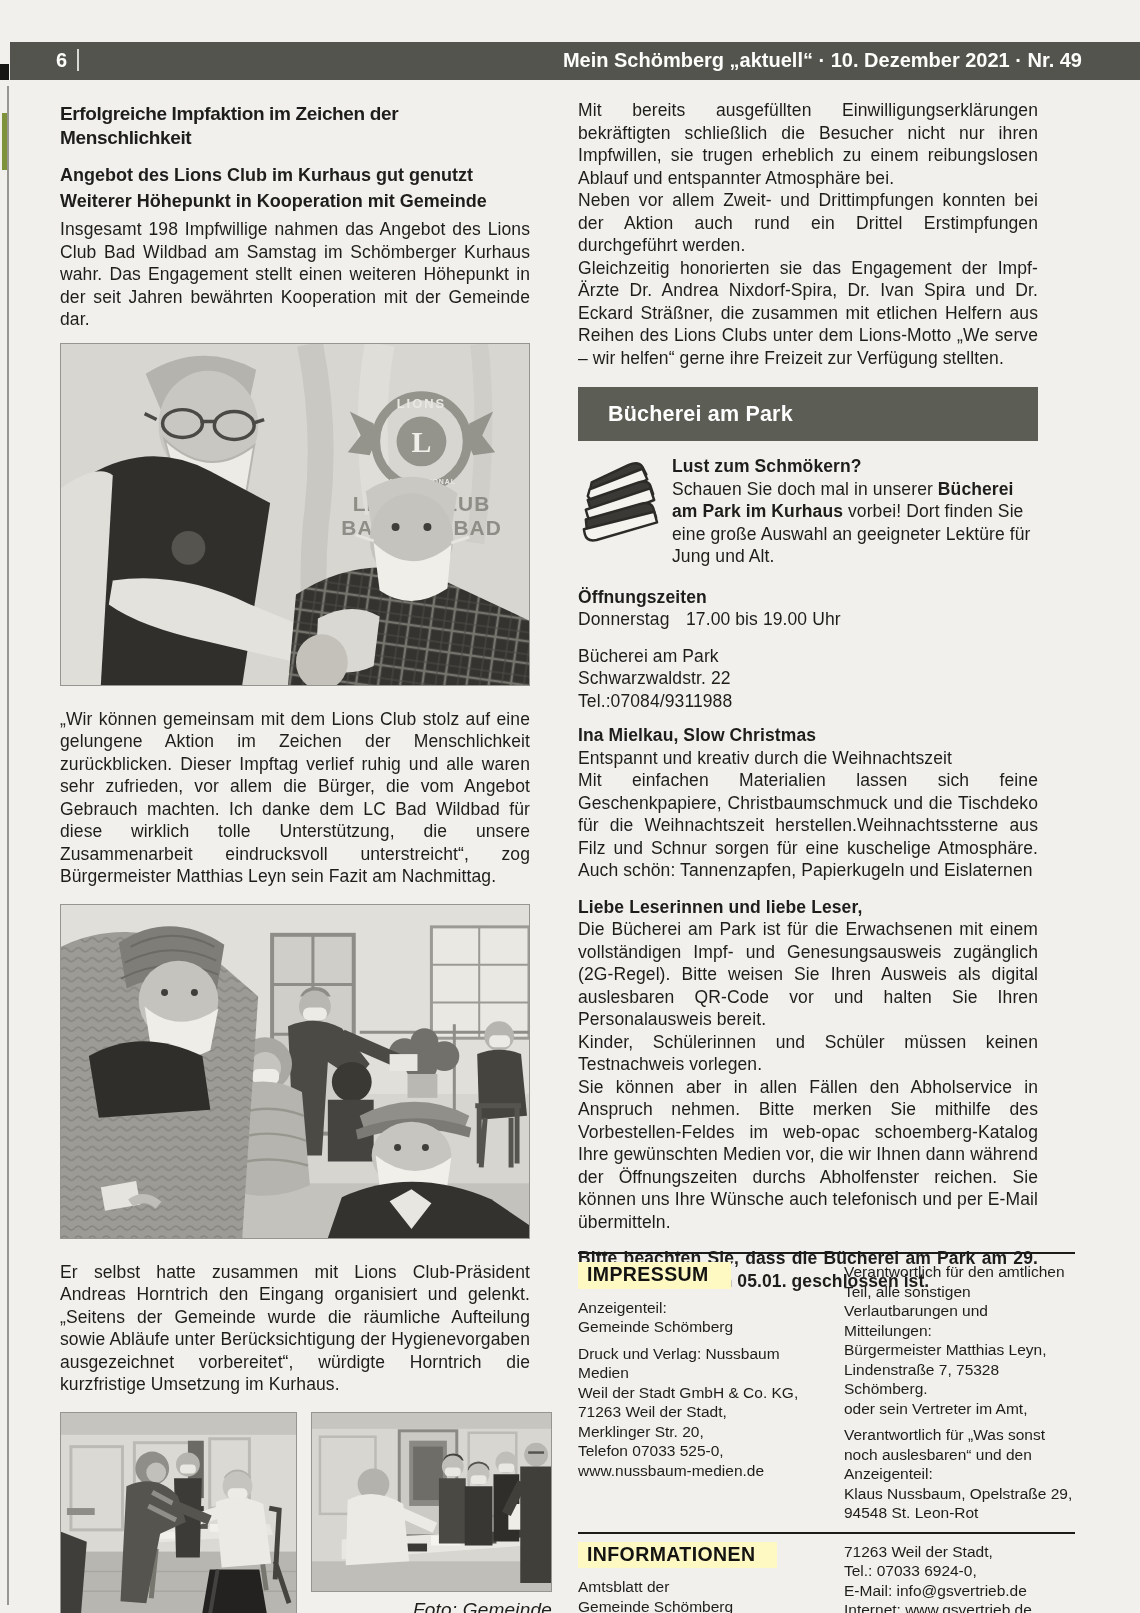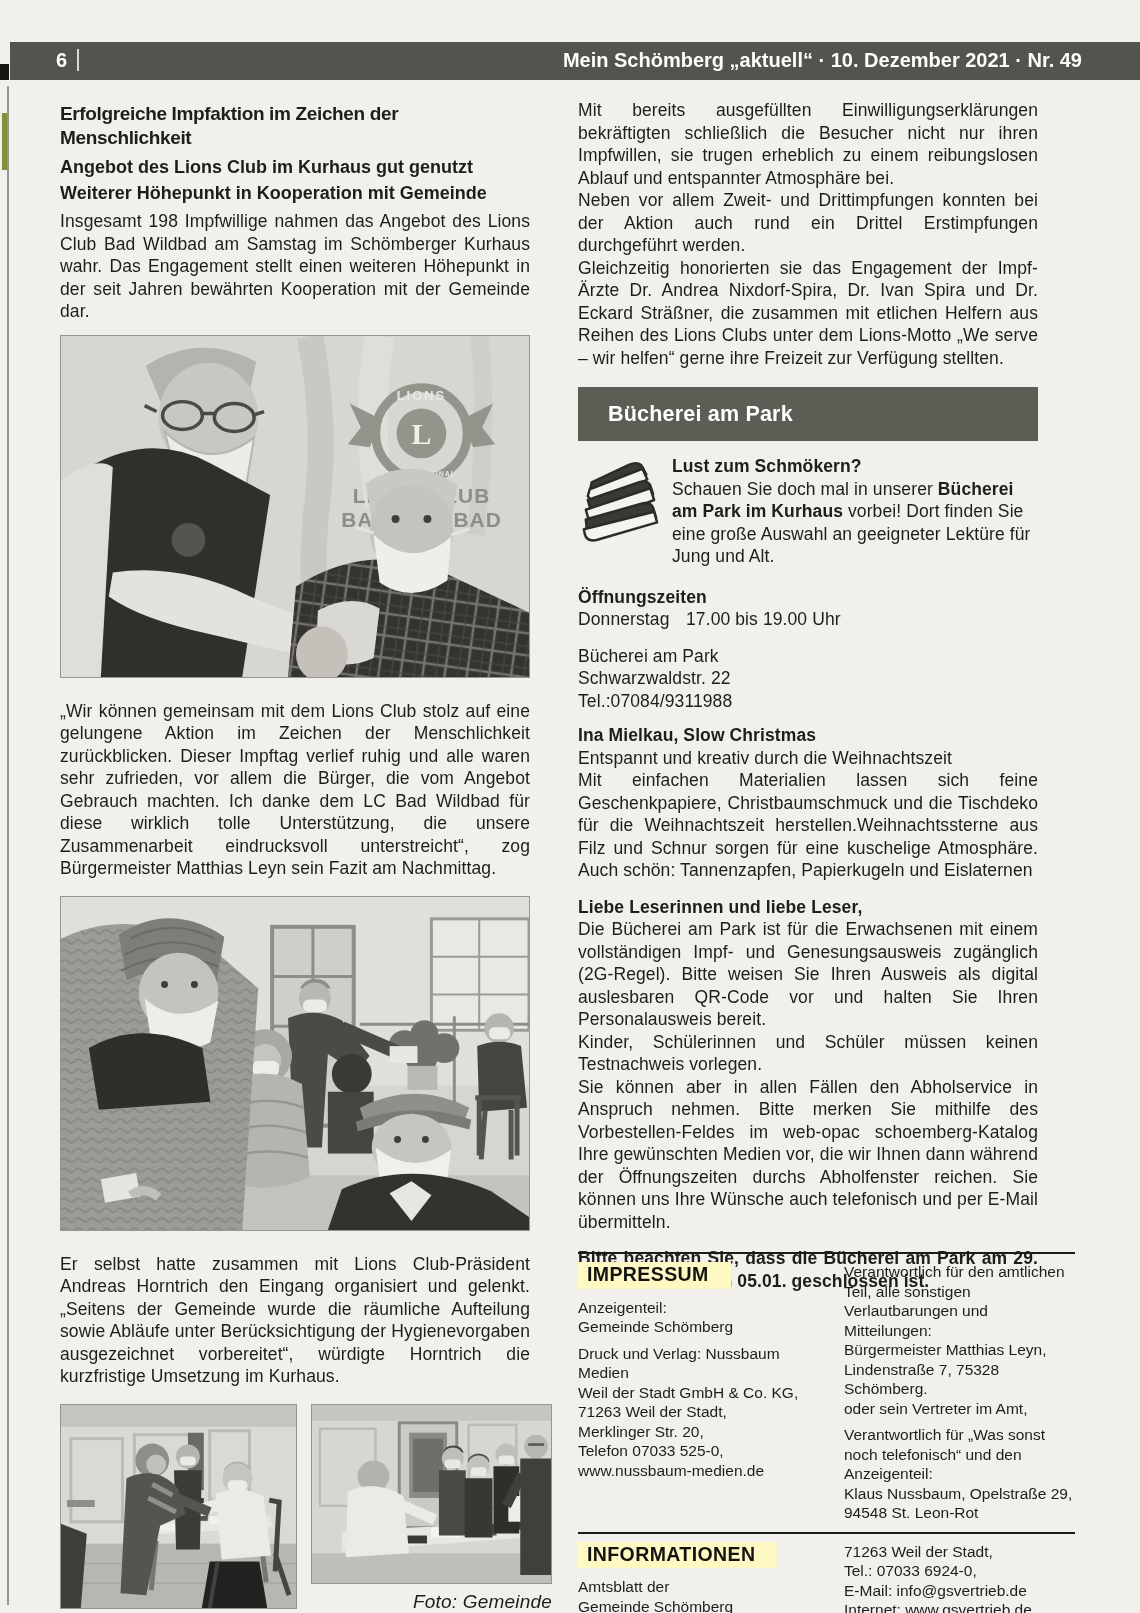--- a/index.html
+++ b/index.html
@@ -22,21 +22,21 @@
   .edge-line { position:absolute; left:7px; top:86px; bottom:8px; width:2px; background:#4c4c46; opacity:.55; }
   .green-mark { position:absolute; left:2px; top:113px; width:5px; height:57px; background:#7e923b; }
   
   .body-txt { font-size:17.5px; line-height:22.5px; letter-spacing:.1px; text-align:justify; margin:0; }
   .b { font-weight:bold; }
   .pre { white-space:pre-line; }
   
   #lc { position:absolute; left:60px; top:102px; width:470px; }
   .art-title { font-size:19px; font-weight:bold; line-height:24px; letter-spacing:-.35px; margin:0; }
   .art-sub { font-size:18px; font-weight:bold; line-height:23px; margin:3px 0 0; }
-  .art-sub.first { margin-top:6px; }
+  .art-sub.first { margin-top:14px; }
   .lead { margin-top:5px; }
   .photo { position:relative; overflow:hidden; background:#cfcec9; border:1px solid #96958f; }
   .photo svg { display:block; width:100%; height:100%; }
   .photo1 { margin-top:12px; width:470px; height:343px; }
   .quote { margin-top:22px; }
   .photo2 { margin-top:16px; width:470px; height:335px; }
   .para2 { margin-top:22px; }
   .photos-row { margin-top:16px; width:492px; display:flex; gap:14px; align-items:flex-start; }
   .photo3a { width:237px; height:205px; }
   .photo3b { width:241px; height:180px; }
@@ -396,21 +396,21 @@
 www.nussbaum-medien.de</span></p>
       </div>
       <div>
         <p class="imp-entry">
           <span class="imp-label">Verantwortlich für den amtlichen Teil, alle sonstigen Verlautbarungen und Mitteilungen:</span><br>
           <span class="pre">Bürgermeister Matthias Leyn,
 Lindenstraße 7, 75328 Schömberg.
 oder sein Vertreter im Amt,</span>
         </p>
         <p class="imp-entry">
-          <span class="imp-label">Verantwortlich für „Was sonst noch telefonisch“ und den Anzeigenteil:</span><br>
+          <span class="imp-label">Verantwortlich für „Was sonst noch auslesbaren“ und den Anzeigenteil:</span><br>
           <span class="pre">Klaus Nussbaum, Opelstraße 29,
 94548 St. Leon-Rot</span>
         </p>
       </div>
     </div>
 
     <div class="rule"></div>
 
     <div class="imp-grid">
       <div>

